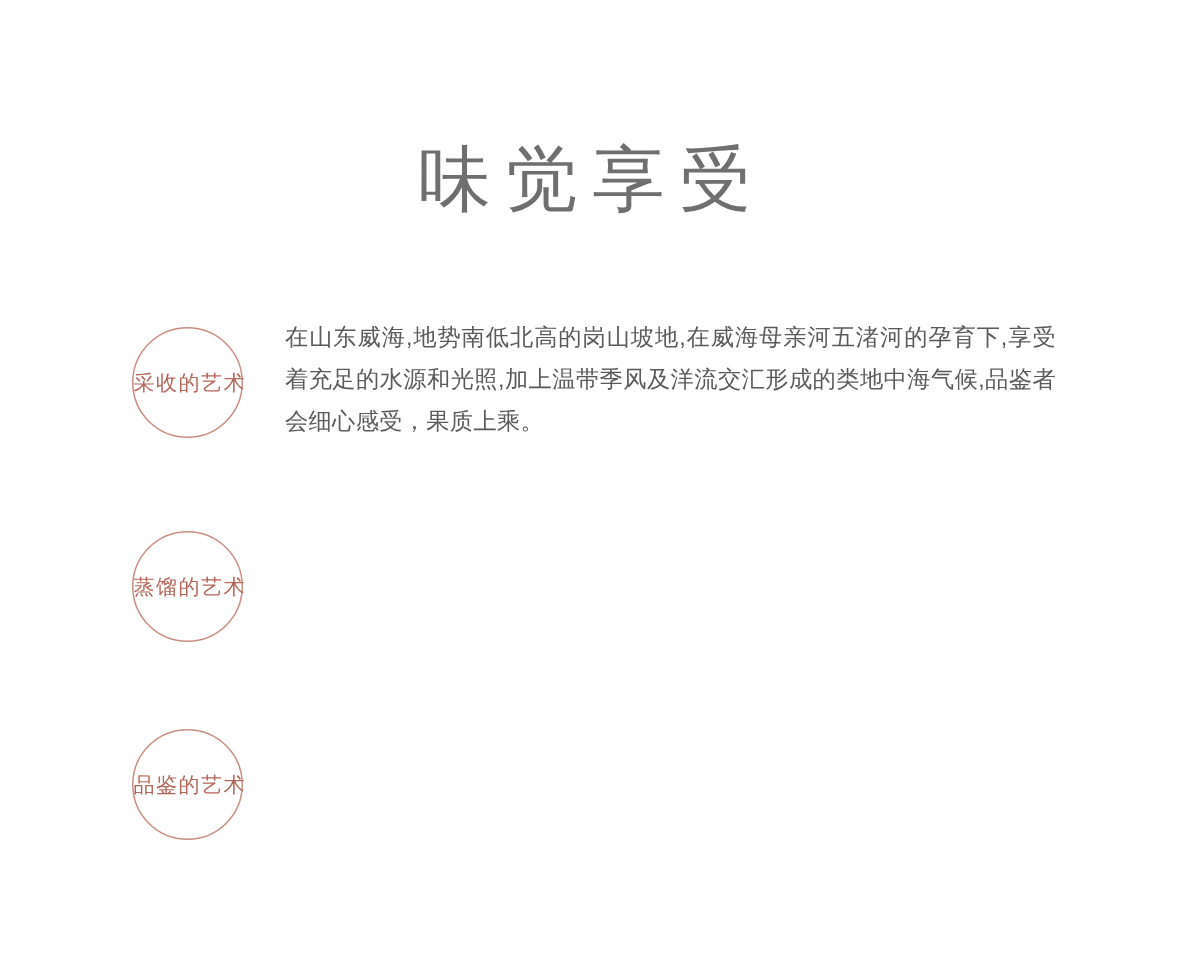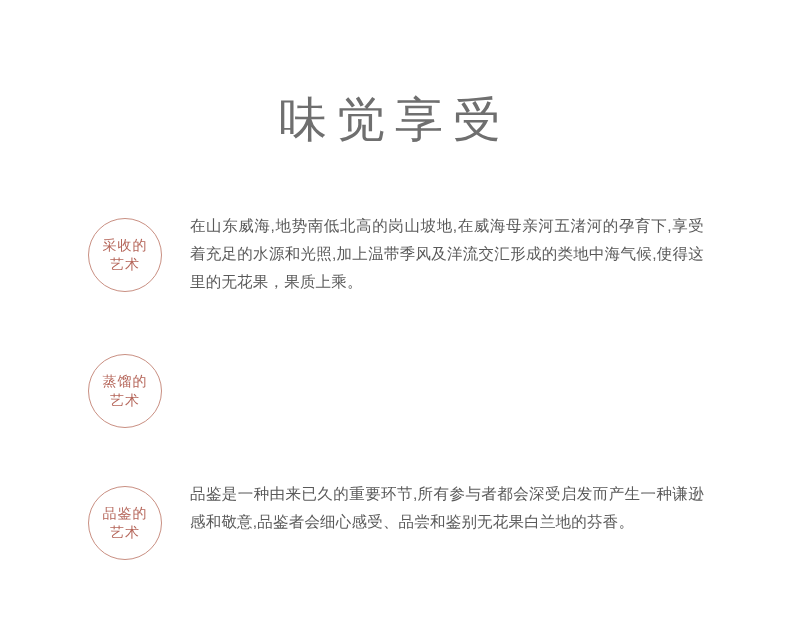--- a/index.html
+++ b/index.html
@@ -41,23 +41,22 @@
     margin-bottom: 52px;
   }
   .badge {
     flex: 0 0 auto;
     width: 72px;
     height: 72px;
     border-radius: 50%;
     border: 1.5px solid #c98f82;
     color: #b5665a;
     display: flex;
-    flex-direction: column;
+    flex-direction: row;
     align-items: center;
-    justify-content: center;
     font-size: 14px;
     line-height: 19px;
     letter-spacing: 1px;
     margin-top: 6px;
   }
   .badge span {
     display: block;
     text-align: center;
     white-space: nowrap;
   }
@@ -78,32 +77,31 @@
 
   <h1 class="page-title">味觉享受</h1>
 
   <div class="sections">
 
     <div class="section">
       <div class="badge">
         <span>采收的</span>
         <span>艺术</span>
       </div>
-      <div class="body-text">在山东威海,地势南低北高的岗山坡地,在威海母亲河五渚河的孕育下,享受着充足的水源和光照,加上温带季风及洋流交汇形成的类地中海气候,使得这里的无花果，果质上乘。</div>
+      <div class="body-text">在山东威海,地势南低北高的岗山坡地,在威海母亲河五渚河的孕育下,享受着充足的水源和光照,加上温带季风及洋流交汇形成的类地中海气候,品鉴者会细心感受，果质上乘。</div>
     </div>
 
     <div class="section">
       <div class="badge">
         <span>蒸馏的</span>
         <span>艺术</span>
       </div>
     </div>
 
     <div class="section">
       <div class="badge">
         <span>品鉴的</span>
         <span>艺术</span>
       </div>
-      <div class="body-text">品鉴是一种由来已久的重要环节,所有参与者都会深受启发而产生一种谦逊感和敬意,品鉴者会细心感受、品尝和鉴别无花果白兰地的芬香。</div>
     </div>
 
   </div>
 </div>
 
 </body></html>

